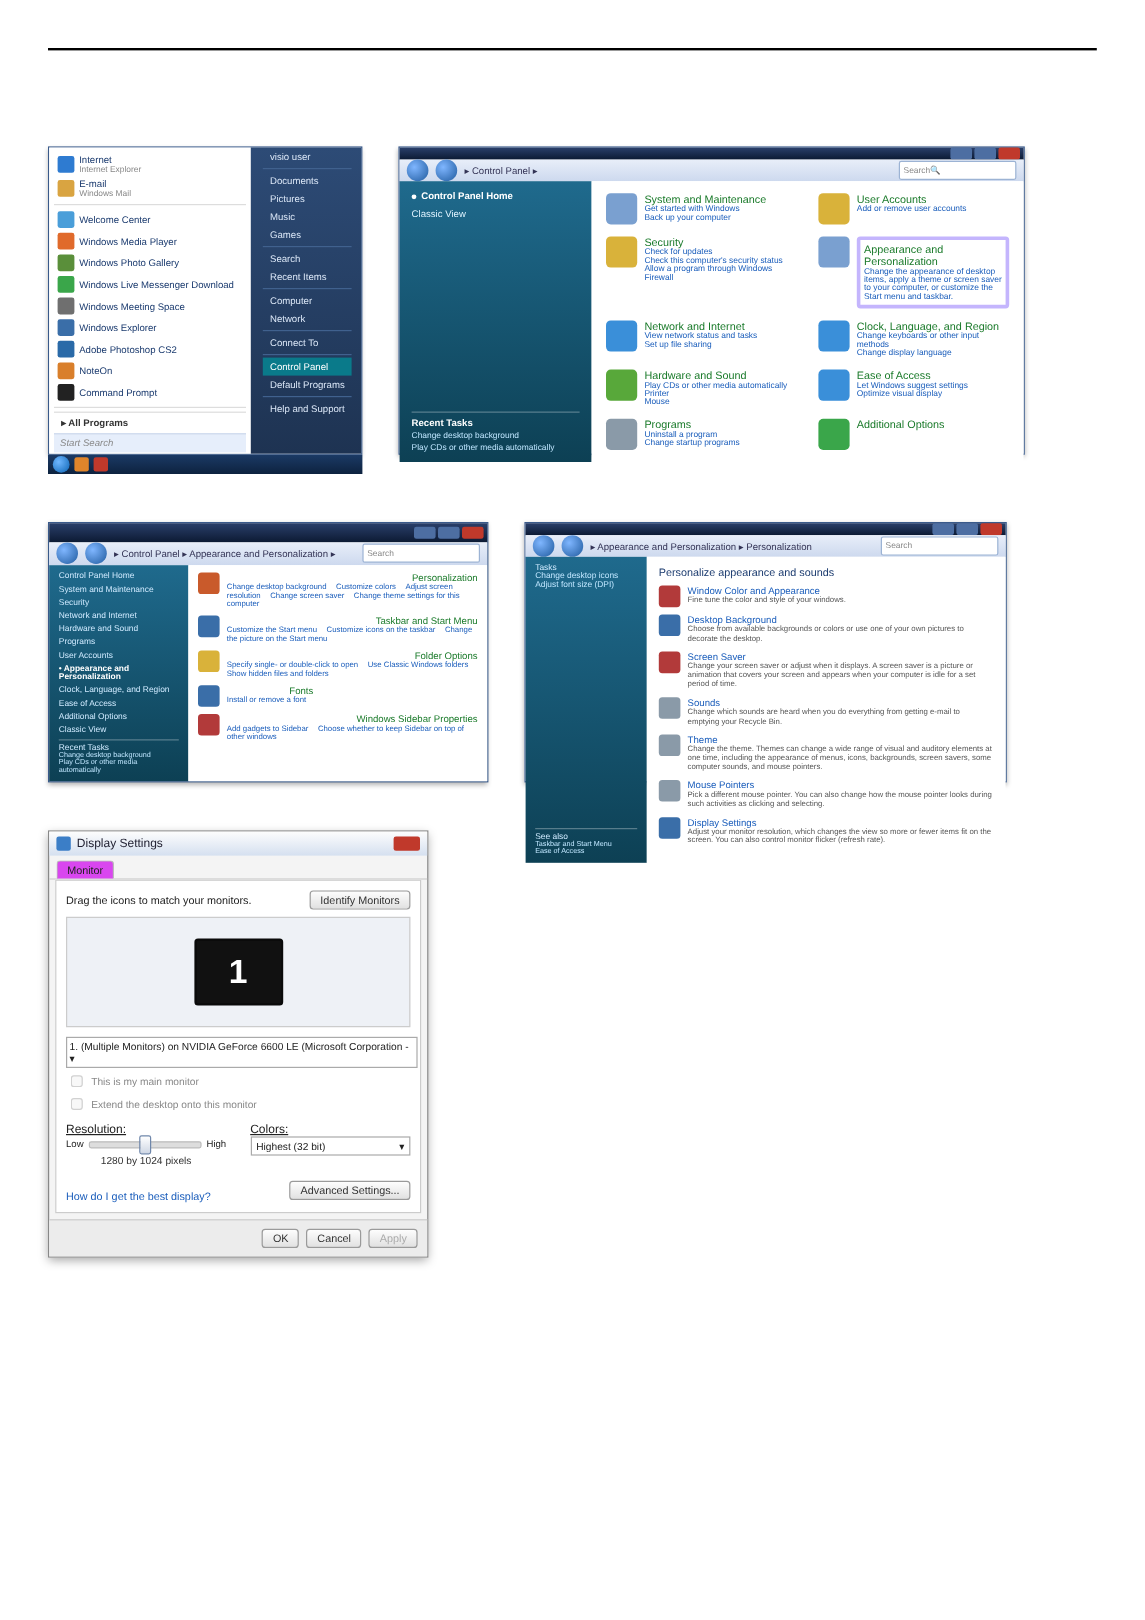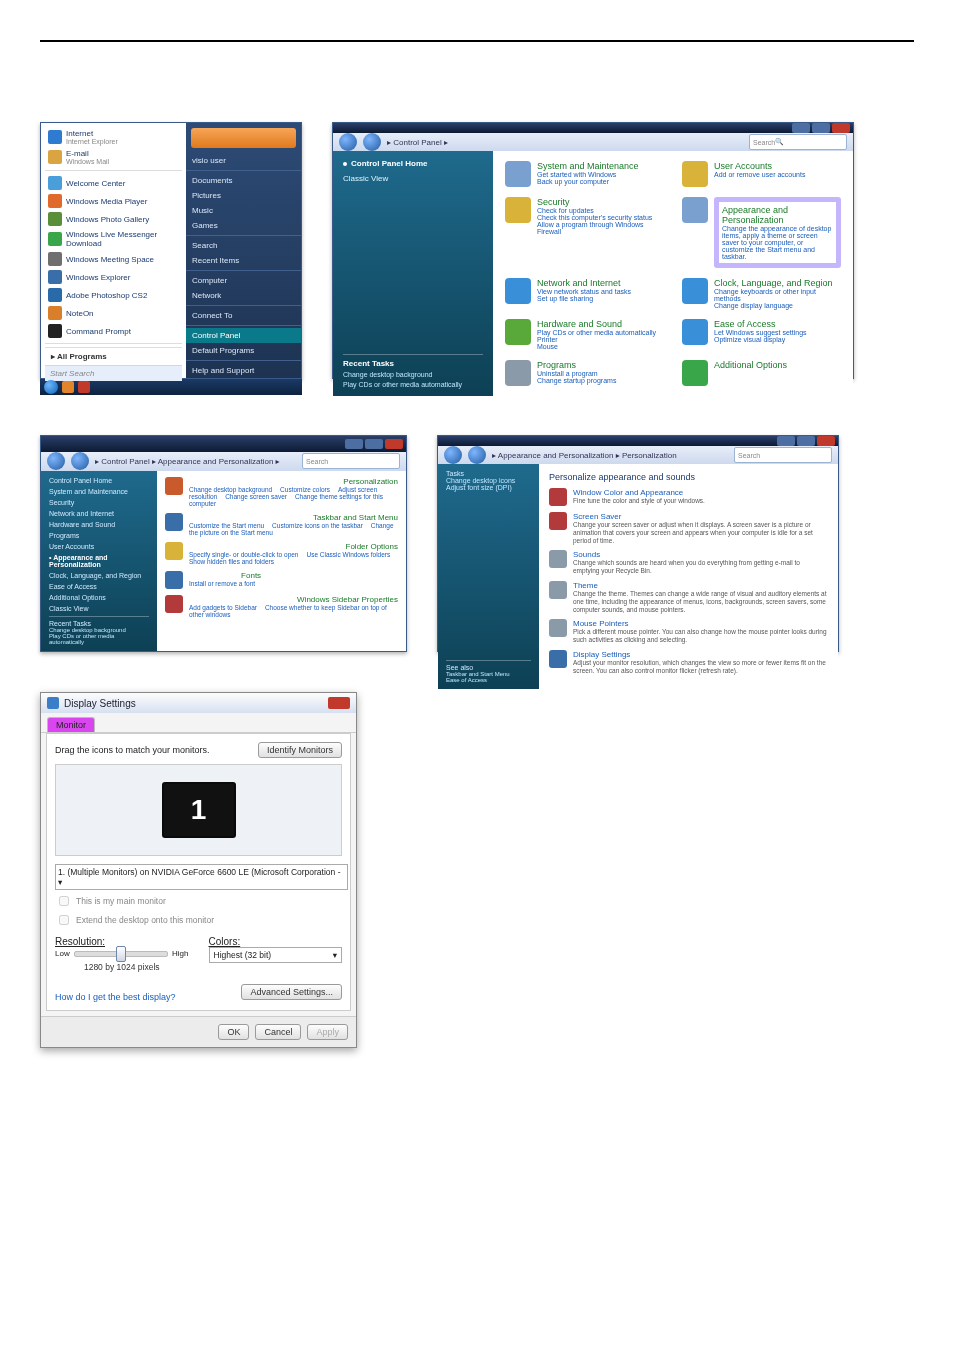--- a/index.html
+++ b/index.html
@@ -23,21 +23,21 @@
   }
 
   
   .startmenu-wrap { width: 260px; height: 255px; display:flex; border:1px solid #3a5a8a; box-shadow:0 2px 4px rgba(0,0,0,.3); background:#fff; }
   .sm-left { flex:1; background:#fff; display:flex; flex-direction:column; padding:4px; }
   .sm-item { display:flex; align-items:center; gap:4px; padding:2px 3px; color:#1a3a6e; font-size:8px; }
   .sm-item .ico { width:14px; height:14px; border-radius:2px; flex-shrink:0; }
   .sm-sep { border-top:1px solid #ddd; margin:3px 0; }
   .sm-allprog { margin-top:auto; padding:4px 6px; font-weight:bold; font-size:8px; border-top:1px solid #ddd; }
   .sm-search { background:#e6eefb; border-top:1px solid #ccd8ec; padding:3px 5px; font-size:8px; color:#888; font-style:italic;}
-  .sm-right { width:115px; background:linear-gradient(#2d4b76,#1e3352); color:#fff; display:flex; flex-direction:column; font-size:8px;}
+  .sm-right { width:92px; background:linear-gradient(#2d4b76,#1e3352); color:#fff; display:flex; flex-direction:row; font-size:8px;}
   .sm-av { height:40px; background:linear-gradient(#f7a558,#e07a1c); margin:5px; border-radius:3px;}
   .sm-rlink { padding:3px 6px; color:#dbe7f7; }
   .sm-rlink.hl { background:#0a7a8a; color:#fff; }
   .sm-rsep { border-top:1px solid #40618e; margin:2px 0;}
   .taskbar { height:16px; background:linear-gradient(#1b3a65,#0d223f); display:flex; align-items:center; gap:4px; padding:0 4px;}
   .taskbar .orb { width:14px; height:14px; border-radius:50%; background:radial-gradient(circle at 35% 35%,#6fb7ff,#0b63b3);}
   .taskbar .tb-ico { width:12px; height:12px; border-radius:2px;}
 
   
   .cpanel { width:520px; height:255px; display:flex; flex-direction:column; border:1px solid #3a5a8a; box-shadow:0 2px 4px rgba(0,0,0,.3);}
@@ -271,21 +271,21 @@
               <div class="cico" style="background:#d9b23a"></div>
     <div style="">
                 <div class="ttl" style="color:#1a7a2a">Security</div>
                 <span class="lnk">Check for updates</span>
                 <span class="lnk">Check this computer's security status</span>
                 <span class="lnk">Allow a program through Windows Firewall</span>
               </div>
             </div>
             <div class="cp-cat">
               <div class="cico" style="background:#7aa0d0"></div>
-    <div style="border:5px solid #c4b5fd;padding:3px;border-radius:3px;">
+    <div style="border:3px solid #c4b5fd;padding:3px;border-radius:3px;">
                 <div class="ttl" style="color:#1a7a2a">Appearance and Personalization</div>
                 <span class="lnk">Change the appearance of desktop items, apply a theme or screen saver to your computer, or customize the Start menu and taskbar.</span>
               </div>
             </div>
             <div class="cp-cat">
               <div class="cico" style="background:#3a8fd9"></div>
     <div style="">
                 <div class="ttl" style="color:#1a7a2a">Network and Internet</div>
                 <span class="lnk">View network status and tasks</span>
                 <span class="lnk">Set up file sharing</span>
@@ -442,20 +442,27 @@
         </div>
       </div>
       <div class="perso-main">
         <h4>Personalize appearance and sounds</h4>
         <div id="perso-rows">
               <div class="p-row">
                 <div class="pico" style="background:#b23a3a"></div>
     <div>
                   <div class="ptitle">Window Color and Appearance</div>
     <div class="pdesc">Fine tune the color and style of your windows.</div>
+                </div>
+              </div>
+              <div class="p-row">
+                <div class="pico" style="background:#3a6ea8"></div>
+    <div>
+                  <div class="ptitle">Desktop Background</div>
+    <div class="pdesc">Choose from available backgrounds or colors or use one of your own pictures to decorate the desktop.</div>
                 </div>
               </div>
               <div class="p-row">
                 <div class="pico" style="background:#b23a3a"></div>
     <div>
                   <div class="ptitle">Screen Saver</div>
     <div class="pdesc">Change your screen saver or adjust when it displays. A screen saver is a picture or animation that covers your screen and appears when your computer is idle for a set period of time.</div>
                 </div>
               </div>
               <div class="p-row">

